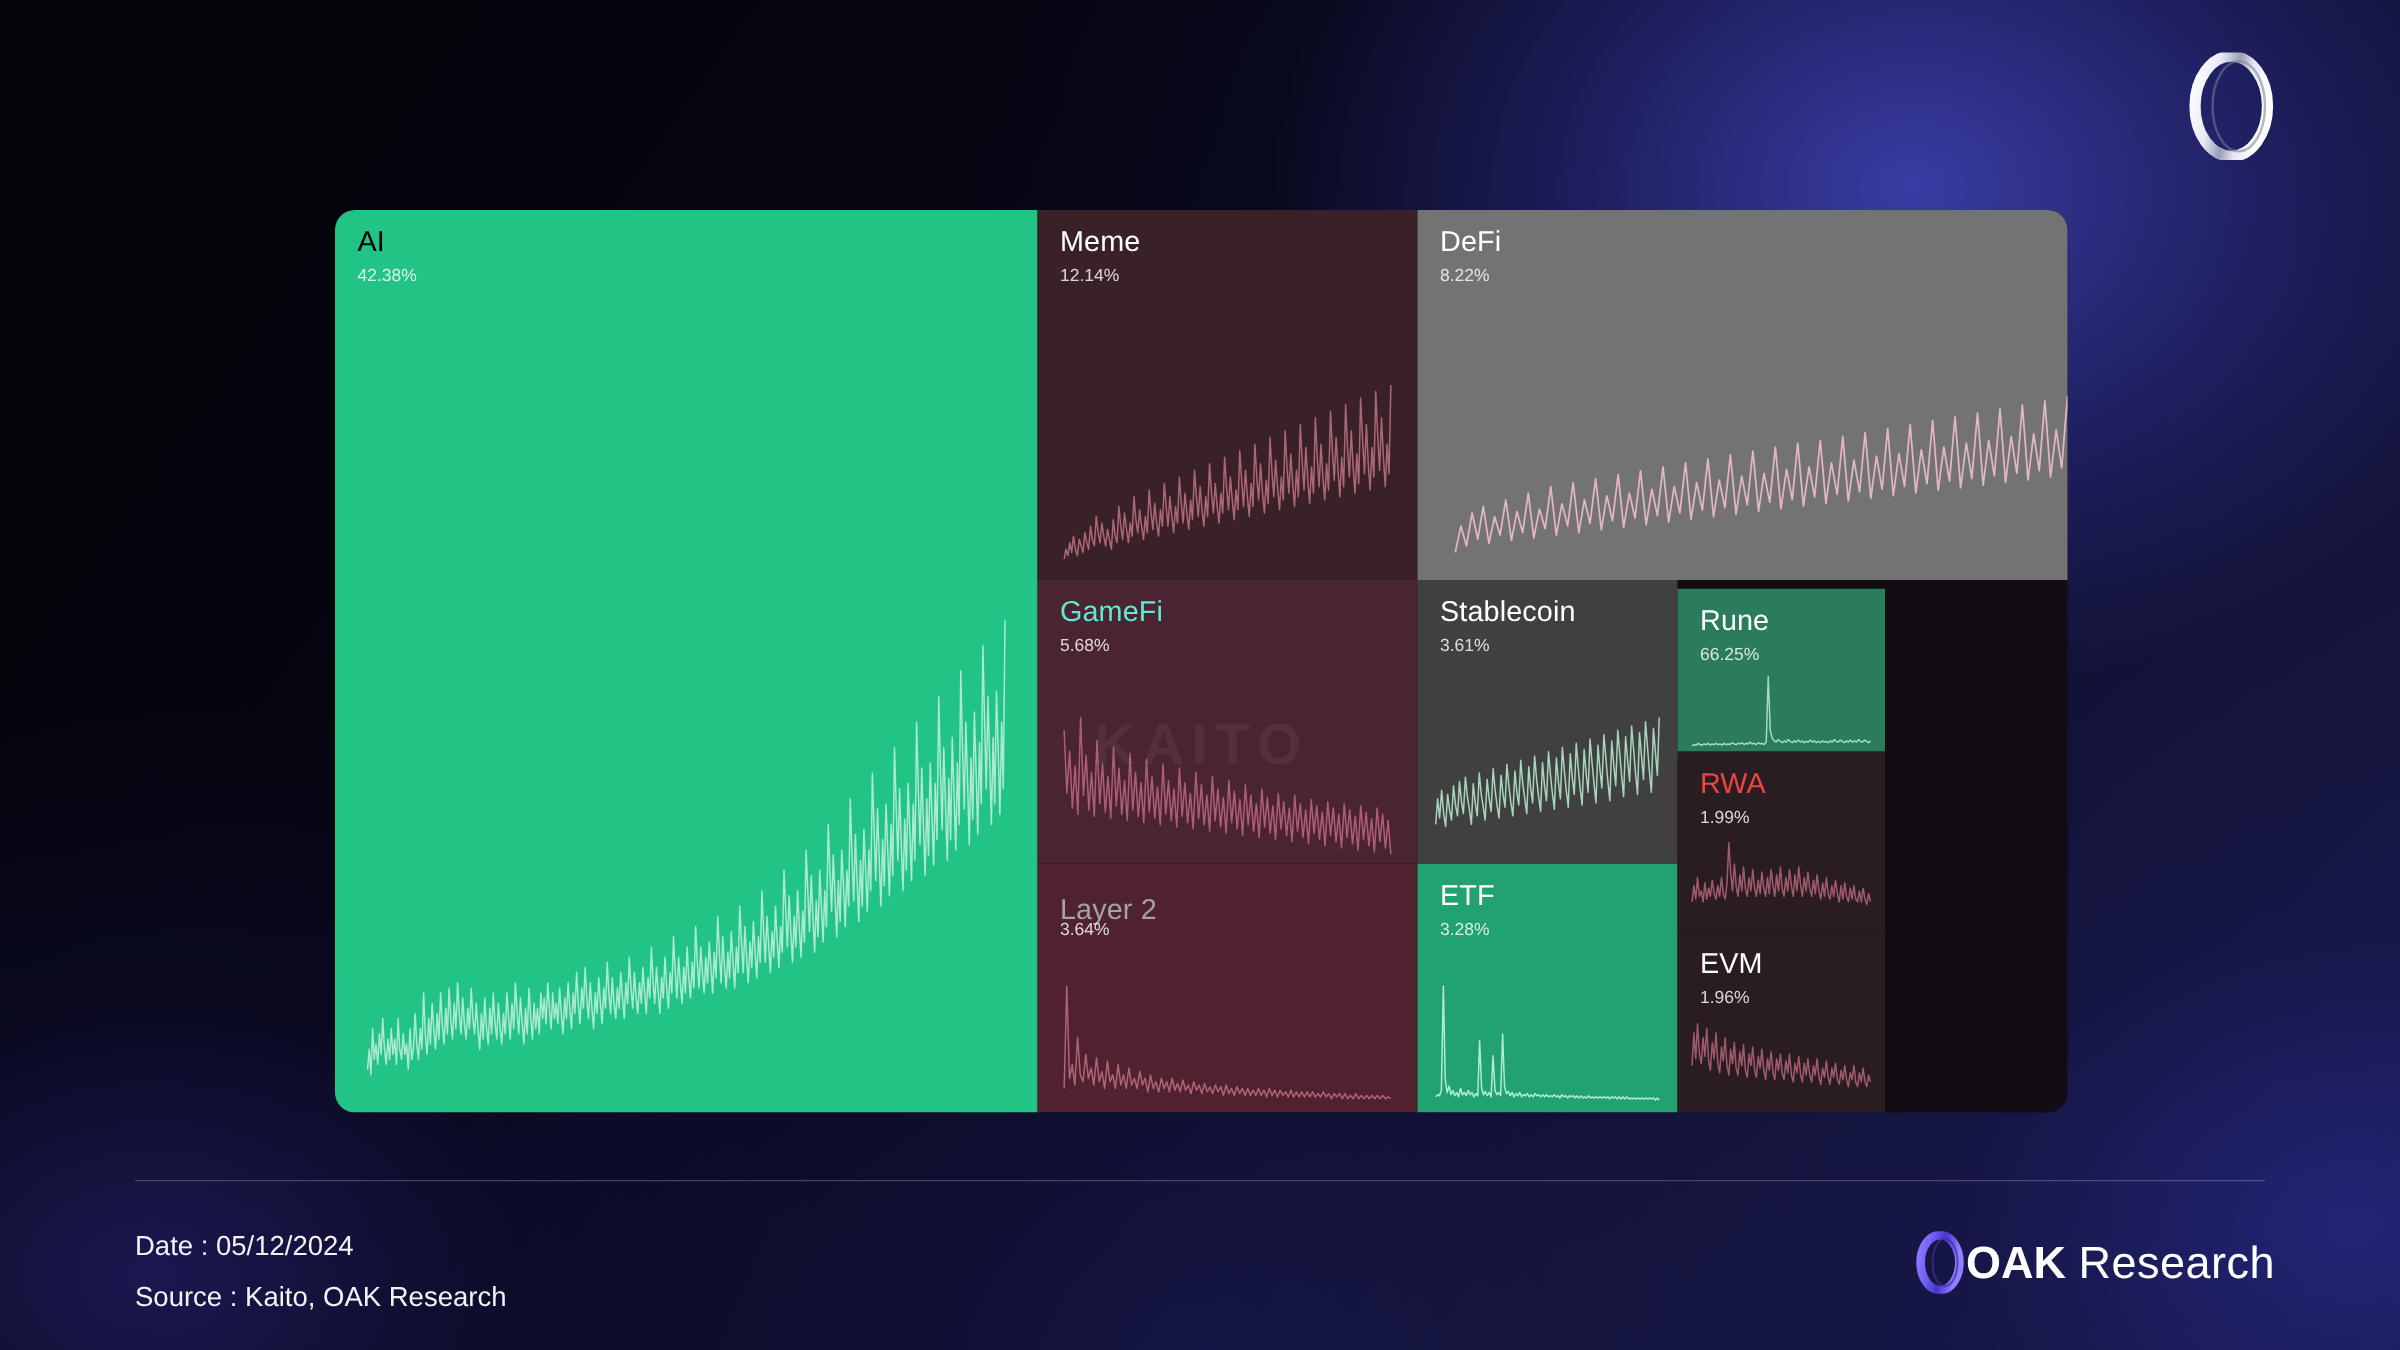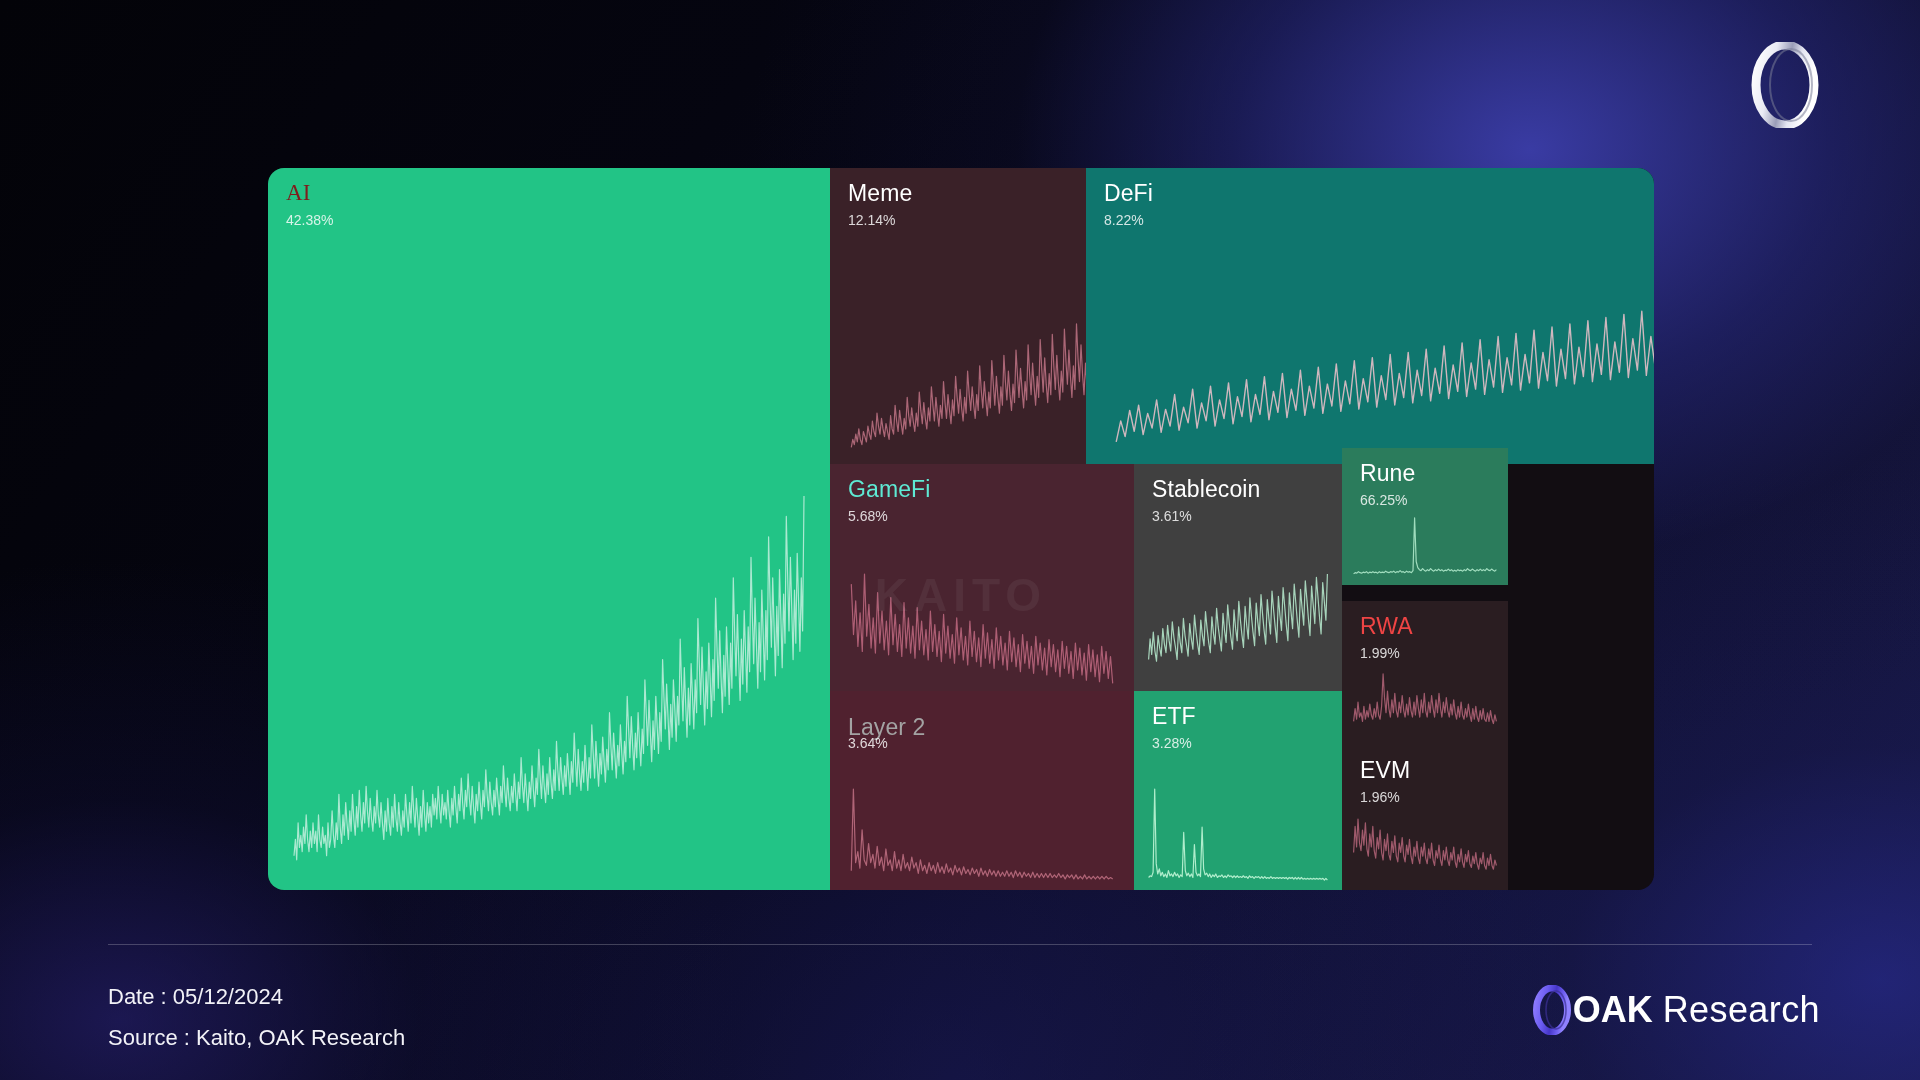--- a/index.html
+++ b/index.html
@@ -180,31 +180,31 @@
       <ellipse cx="43" cy="43" rx="21" ry="36" fill="none" stroke="rgba(120,124,150,0.55)" stroke-width="2"></ellipse>
     </svg>
   </div>
 
   <div id="treemap">
 
   <div class="cell" style="left: 0px; top: 0px; width: 562px; height: 722px; background: rgb(34, 196, 134);">
         <svg class="spark" viewBox="0 0 562 404" preserveAspectRatio="none">
           <path d="M26.0 369.4 L27.4 353.1 L28.7 373.5 L30.1 336.7 L31.4 361.2 L32.8 349.0 L34.2 365.3 L35.5 340.8 L36.9 357.2 L38.2 328.6 L39.6 353.1 L41.0 365.3 L42.3 344.9 L43.7 361.2 L45.0 336.7 L46.4 357.2 L47.8 344.9 L49.1 365.3 L50.5 328.6 L51.8 353.1 L53.2 361.2 L54.6 340.8 L55.9 357.2 L57.3 349.0 L58.6 369.4 L60.0 336.7 L61.4 361.2 L62.7 353.1 L64.1 324.5 L65.4 349.0 L66.8 361.2 L68.2 336.7 L69.5 353.1 L70.9 308.1 L72.2 340.8 L73.6 357.2 L75.0 328.6 L76.3 349.0 L77.7 316.3 L79.0 336.7 L80.4 353.1 L81.8 324.5 L83.1 344.9 L84.5 308.1 L85.8 332.7 L87.2 349.0 L88.6 320.4 L89.9 340.8 L91.3 304.1 L92.6 328.6 L94.0 344.9 L95.4 316.3 L96.7 336.7 L98.1 300.0 L99.4 324.5 L100.8 340.8 L102.2 312.2 L103.5 332.7 L104.9 344.9 L106.2 320.4 L107.6 336.7 L109.0 304.1 L110.3 328.6 L111.7 340.8 L113.0 316.3 L114.4 336.7 L115.8 353.1 L117.1 324.5 L118.5 344.9 L119.8 312.2 L121.2 336.7 L122.6 349.0 L123.9 320.4 L125.3 340.8 L126.6 308.1 L128.0 332.7 L129.4 344.9 L130.7 316.3 L132.1 336.7 L133.4 349.0 L134.8 324.5 L136.2 340.8 L137.5 308.1 L138.9 328.6 L140.2 344.9 L141.6 316.3 L143.0 336.7 L144.3 300.0 L145.7 324.5 L147.0 340.8 L148.4 312.2 L149.8 332.7 L151.1 349.0 L152.5 320.4 L153.8 340.8 L155.2 304.1 L156.6 328.6 L157.9 344.9 L159.3 316.3 L160.6 336.7 L162.0 320.4 L163.4 340.8 L164.7 308.1 L166.1 328.6 L167.4 312.2 L168.8 332.7 L170.2 300.0 L171.5 320.4 L172.9 336.7 L174.2 308.1 L175.6 328.6 L177.0 316.3 L178.3 332.7 L179.7 304.1 L181.0 324.5 L182.4 340.8 L183.8 312.2 L185.1 328.6 L186.5 300.0 L187.8 320.4 L189.2 336.7 L190.6 308.1 L191.9 324.5 L193.3 291.8 L194.6 316.3 L196.0 332.7 L197.4 304.1 L198.7 320.4 L200.1 287.7 L201.4 312.2 L202.8 328.6 L204.2 300.0 L205.5 320.4 L206.9 336.7 L208.2 308.1 L209.6 324.5 L211.0 295.9 L212.3 316.3 L213.7 332.7 L215.0 304.1 L216.4 320.4 L217.8 283.6 L219.1 308.1 L220.5 324.5 L221.8 295.9 L223.2 316.3 L224.6 328.6 L225.9 304.1 L227.3 320.4 L228.6 291.8 L230.0 312.2 L231.4 328.6 L232.7 300.0 L234.1 316.3 L235.4 279.6 L236.8 304.1 L238.2 320.4 L239.5 291.8 L240.9 312.2 L242.2 324.5 L243.6 300.0 L245.0 316.3 L246.3 287.7 L247.7 308.1 L249.0 324.5 L250.4 295.9 L251.8 312.2 L253.1 271.4 L254.5 300.0 L255.8 316.3 L257.2 287.7 L258.6 308.1 L259.9 324.5 L261.3 295.9 L262.6 312.2 L264.0 279.6 L265.4 304.1 L266.7 320.4 L268.1 291.8 L269.4 308.1 L270.8 263.2 L272.2 291.8 L273.5 312.2 L274.9 279.6 L276.2 300.0 L277.6 316.3 L279.0 287.7 L280.3 308.1 L281.7 271.4 L283.0 295.9 L284.4 312.2 L285.8 283.6 L287.1 304.1 L288.5 255.1 L289.8 283.6 L291.2 304.1 L292.6 271.4 L293.9 291.8 L295.3 308.1 L296.6 279.6 L298.0 300.0 L299.4 267.3 L300.7 287.7 L302.1 308.1 L303.4 275.5 L304.8 295.9 L306.2 246.9 L307.5 275.5 L308.9 300.0 L310.2 263.2 L311.6 287.7 L313.0 304.1 L314.3 275.5 L315.7 295.9 L317.0 259.1 L318.4 283.6 L319.8 304.1 L321.1 271.4 L322.5 291.8 L323.8 238.7 L325.2 267.3 L326.6 291.8 L327.9 255.1 L329.3 279.6 L330.6 300.0 L332.0 267.3 L333.4 287.7 L334.7 251.0 L336.1 275.5 L337.4 295.9 L338.8 263.2 L340.2 283.6 L341.5 226.5 L342.9 259.1 L344.2 283.6 L345.6 246.9 L347.0 271.4 L348.3 291.8 L349.7 259.1 L351.0 279.6 L352.4 238.7 L353.8 267.3 L355.1 287.7 L356.5 255.1 L357.8 275.5 L359.2 210.1 L360.6 242.8 L361.9 271.4 L363.3 230.5 L364.6 259.1 L366.0 283.6 L367.4 246.9 L368.7 271.4 L370.1 226.5 L371.4 255.1 L372.8 279.6 L374.2 242.8 L375.5 267.3 L376.9 193.8 L378.2 226.5 L379.6 259.1 L381.0 214.2 L382.3 246.9 L383.7 275.5 L385.0 234.6 L386.4 263.2 L387.8 210.1 L389.1 238.7 L390.5 267.3 L391.8 226.5 L393.2 255.1 L394.6 173.4 L395.9 210.1 L397.3 242.8 L398.6 197.9 L400.0 230.5 L401.4 263.2 L402.7 218.3 L404.1 251.0 L405.4 193.8 L406.8 222.4 L408.2 255.1 L409.5 210.1 L410.9 238.7 L412.2 152.9 L413.6 197.9 L415.0 234.6 L416.3 181.5 L417.7 218.3 L419.0 251.0 L420.4 202.0 L421.8 238.7 L423.1 177.5 L424.5 210.1 L425.8 242.8 L427.2 193.8 L428.6 226.5 L429.9 132.5 L431.3 177.5 L432.6 218.3 L434.0 161.1 L435.4 202.0 L436.7 238.7 L438.1 185.6 L439.4 222.4 L440.8 157.0 L442.2 193.8 L443.5 230.5 L444.9 173.4 L446.2 214.2 L447.6 112.1 L449.0 161.1 L450.3 202.0 L451.7 144.8 L453.0 189.7 L454.4 226.5 L455.8 169.3 L457.1 210.1 L458.5 140.7 L459.8 177.5 L461.2 218.3 L462.6 157.0 L463.9 202.0 L465.3 91.7 L466.6 144.8 L468.0 189.7 L469.4 128.4 L470.7 173.4 L472.1 214.2 L473.4 152.9 L474.8 197.9 L476.2 124.4 L477.5 165.2 L478.9 206.0 L480.2 140.7 L481.6 185.6 L483.0 71.3 L484.3 128.4 L485.7 177.5 L487.0 112.1 L488.4 157.0 L489.8 202.0 L491.1 136.6 L492.5 185.6 L493.8 103.9 L495.2 148.9 L496.6 193.8 L497.9 124.4 L499.3 173.4 L500.6 50.8 L502.0 112.1 L503.4 161.1 L504.7 91.7 L506.1 140.7 L507.4 189.7 L508.8 120.3 L510.2 169.3 L511.5 83.5 L512.9 132.5 L514.2 181.5 L515.6 108.0 L517.0 157.0 L518.3 30.4 L519.7 91.7 L521.0 144.8 L522.4 71.3 L523.8 124.4 L525.1 173.4 L526.5 103.9 L527.8 157.0 L529.2 67.2 L530.6 116.2 L531.9 165.2 L533.3 91.7 L534.6 144.8 L536.0 10.0" fill="none" stroke="rgba(255,255,255,0.62)" stroke-width="1.2" stroke-linejoin="round"></path>
         </svg>
-        <div class="cell-label" style="color: #7f1d1d; font-family: Liberation Serif, serif;">AI</div>
+        <div class="cell-label" style="color: #000000;">AI</div>
         <div class="cell-value">42.38%</div>
       </div>
       <div class="cell" style="left: 562px; top: 0px; width: 304px; height: 296px; background: rgb(58, 33, 40);">
         <svg class="spark" viewBox="0 0 304 166" preserveAspectRatio="none">
           <path d="M21.3 149.5 L22.8 141.6 L24.3 146.8 L25.8 136.3 L27.3 144.2 L28.8 131.1 L30.3 141.6 L31.9 146.8 L33.4 133.7 L34.9 138.9 L36.4 144.2 L37.9 128.4 L39.4 136.3 L40.9 141.6 L42.4 123.2 L43.9 133.7 L45.5 138.9 L47.0 115.3 L48.5 128.4 L50.0 136.3 L51.5 120.5 L53.0 131.1 L54.5 138.9 L56.0 125.8 L57.5 133.7 L59.1 141.6 L60.6 117.9 L62.1 131.1 L63.6 136.3 L65.1 107.4 L66.6 123.2 L68.1 133.7 L69.6 112.6 L71.2 125.8 L72.7 136.3 L74.2 120.5 L75.7 131.1 L77.2 99.5 L78.7 117.9 L80.2 128.4 L81.7 110.0 L83.2 123.2 L84.8 133.7 L86.3 115.3 L87.8 128.4 L89.3 94.2 L90.8 112.6 L92.3 125.8 L93.8 104.7 L95.3 120.5 L96.8 131.1 L98.4 110.0 L99.9 123.2 L101.4 88.9 L102.9 107.4 L104.4 123.2 L105.9 99.5 L107.4 115.3 L108.9 128.4 L110.4 107.4 L112.0 120.5 L113.5 83.7 L115.0 104.7 L116.5 120.5 L118.0 96.8 L119.5 112.6 L121.0 125.8 L122.5 102.1 L124.0 117.9 L125.6 78.4 L127.1 99.5 L128.6 115.3 L130.1 91.6 L131.6 110.0 L133.1 123.2 L134.6 99.5 L136.1 115.3 L137.6 73.2 L139.2 96.8 L140.7 112.6 L142.2 88.9 L143.7 107.4 L145.2 120.5 L146.7 96.8 L148.2 112.6 L149.7 67.9 L151.2 91.6 L152.8 110.0 L154.3 83.7 L155.8 102.1 L157.3 117.9 L158.8 94.2 L160.3 110.0 L161.8 62.6 L163.3 86.3 L164.8 107.4 L166.4 78.4 L167.9 99.5 L169.4 115.3 L170.9 88.9 L172.4 107.4 L173.9 57.4 L175.4 83.7 L176.9 102.1 L178.4 73.2 L180.0 96.8 L181.5 112.6 L183.0 86.3 L184.5 104.7 L186.0 52.1 L187.5 78.4 L189.0 99.5 L190.5 70.5 L192.0 91.6 L193.6 110.0 L195.1 83.7 L196.6 102.1 L198.1 46.8 L199.6 75.8 L201.1 96.8 L202.6 65.3 L204.1 88.9 L205.6 107.4 L207.2 78.4 L208.7 99.5 L210.2 41.6 L211.7 70.5 L213.2 94.2 L214.7 60.0 L216.2 86.3 L217.7 104.7 L219.2 75.8 L220.8 96.8 L222.3 36.3 L223.8 67.9 L225.3 91.6 L226.8 57.4 L228.3 83.7 L229.8 102.1 L231.3 73.2 L232.8 94.2 L234.4 31.1 L235.9 62.6 L237.4 86.3 L238.9 52.1 L240.4 78.4 L241.9 99.5 L243.4 67.9 L244.9 91.6 L246.5 25.8 L248.0 60.0 L249.5 83.7 L251.0 46.8 L252.5 75.8 L254.0 96.8 L255.5 65.3 L257.0 88.9 L258.5 20.5 L260.1 54.7 L261.6 81.1 L263.1 41.6 L264.6 73.2 L266.1 94.2 L267.6 60.0 L269.1 83.7 L270.6 15.3 L272.1 49.5 L273.7 78.4 L275.2 36.3 L276.7 67.9 L278.2 91.6 L279.7 57.4 L281.2 81.1 L282.7 10.0" fill="none" stroke="rgba(216,130,150,0.72)" stroke-width="1.2" stroke-linejoin="round"></path>
         </svg>
         <div class="cell-label" style="color: rgb(255, 255, 255);">Meme</div>
         <div class="cell-value">12.14%</div>
       </div>
-      <div class="cell" style="left: 818px; top: 0px; width: 604px; height: 296px; background: #0f766e;">
+      <div class="cell" style="left: 866px; top: 0px; width: 604px; height: 296px; background: #737373;">
         <svg class="spark" viewBox="0 0 520 166" preserveAspectRatio="none">
           <path d="M26.0 144.2 L29.9 123.0 L33.7 138.9 L37.6 112.5 L41.5 133.6 L45.3 107.2 L49.2 136.8 L53.1 115.6 L56.9 130.4 L60.8 101.9 L64.7 134.6 L68.5 111.4 L72.4 128.3 L76.3 96.6 L80.1 132.5 L84.0 109.3 L87.9 125.1 L91.8 91.3 L95.6 130.4 L99.5 105.1 L103.4 123.0 L107.2 88.2 L111.1 128.3 L115.0 101.9 L118.8 120.9 L122.7 85.0 L126.6 126.2 L130.4 98.7 L134.3 118.8 L138.2 81.8 L142.0 124.1 L145.9 96.6 L149.8 116.7 L153.6 78.7 L157.5 122.0 L161.4 93.5 L165.2 114.6 L169.1 75.5 L173.0 119.9 L176.8 91.3 L180.7 112.5 L184.6 72.3 L188.4 117.7 L192.3 88.2 L196.2 110.4 L200.0 69.2 L203.9 115.6 L207.8 86.1 L211.7 108.2 L215.5 66.0 L219.4 113.5 L223.3 82.9 L227.1 106.1 L231.0 62.8 L234.9 111.4 L238.7 80.8 L242.6 104.0 L246.5 59.6 L250.3 109.3 L254.2 77.6 L258.1 101.9 L261.9 56.5 L265.8 107.2 L269.7 75.5 L273.5 99.8 L277.4 54.4 L281.3 105.1 L285.1 72.3 L289.0 97.7 L292.9 51.2 L296.7 103.0 L300.6 70.2 L304.5 95.6 L308.3 48.0 L312.2 100.8 L316.1 67.0 L320.0 93.5 L323.8 44.9 L327.7 98.7 L331.6 64.9 L335.4 91.3 L339.3 41.7 L343.2 96.6 L347.0 61.8 L350.9 89.2 L354.8 38.5 L358.6 94.5 L362.5 59.6 L366.4 87.1 L370.2 35.4 L374.1 92.4 L378.0 56.5 L381.8 85.0 L385.7 32.2 L389.6 90.3 L393.4 54.4 L397.3 82.9 L401.2 29.0 L405.0 88.2 L408.9 51.2 L412.8 80.8 L416.6 25.8 L420.5 86.1 L424.4 49.1 L428.2 78.7 L432.1 22.7 L436.0 83.9 L439.9 45.9 L443.7 76.5 L447.6 19.5 L451.5 81.8 L455.3 43.8 L459.2 74.4 L463.1 16.3 L466.9 79.7 L470.8 40.6 L474.7 72.3 L478.5 13.2 L482.4 77.6 L486.3 38.5 L490.1 70.2 L494.0 10.0" fill="none" stroke="rgba(255,200,210,0.80)" stroke-width="1.2" stroke-linejoin="round"></path>
         </svg>
         <div class="cell-label" style="color: rgb(255, 255, 255);">DeFi</div>
         <div class="cell-value">8.22%</div>
       </div>
       <div class="cell" style="left: 562px; top: 296px; width: 304px; height: 227px; background: rgb(74, 36, 48);">
         <svg class="spark" viewBox="0 0 304 127" preserveAspectRatio="none">
           <path d="M21.3 20.1 L23.5 70.5 L25.7 36.9 L27.9 82.3 L30.1 48.7 L32.3 87.4 L34.5 10.0 L36.7 72.2 L38.9 40.3 L41.1 84.0 L43.2 53.7 L45.4 89.0 L47.6 28.5 L49.8 79.0 L52.0 47.0 L54.2 85.7 L56.4 57.1 L58.6 90.7 L60.8 33.5 L63.0 80.6 L65.2 50.4 L67.4 87.4 L69.6 60.5 L71.8 92.4 L74.0 38.6 L76.2 84.0 L78.4 53.7 L80.6 89.0 L82.8 62.1 L85.0 94.1 L87.2 43.6 L89.4 85.7 L91.6 57.1 L93.8 90.7 L96.0 65.5 L98.2 95.8 L100.4 47.0 L102.6 87.4 L104.8 60.5 L107.0 92.4 L109.2 67.2 L111.4 97.5 L113.6 50.4 L115.7 89.0 L117.9 62.1 L120.1 94.1 L122.3 70.5 L124.5 99.1 L126.7 53.7 L128.9 90.7 L131.1 63.8 L133.3 95.8 L135.5 72.2 L137.7 100.8 L139.9 57.1 L142.1 92.4 L144.3 67.2 L146.5 97.5 L148.7 73.9 L150.9 102.5 L153.1 60.5 L155.3 94.1 L157.5 68.9 L159.7 99.1 L161.9 75.6 L164.1 104.2 L166.3 63.8 L168.5 95.8 L170.7 72.2 L172.9 100.8 L175.1 79.0 L177.3 105.9 L179.5 67.2 L181.7 97.5 L183.9 73.9 L186.1 102.5 L188.3 80.6 L190.4 107.5 L192.6 70.5 L194.8 99.1 L197.0 77.3 L199.2 104.2 L201.4 82.3 L203.6 109.2 L205.8 72.2 L208.0 100.8 L210.2 79.0 L212.4 105.9 L214.6 84.0 L216.8 110.9 L219.0 75.6 L221.2 102.5 L223.4 80.6 L225.6 107.5 L227.8 85.7 L230.0 112.6 L232.2 77.3 L234.4 104.2 L236.6 82.3 L238.8 109.2 L241.0 87.4 L243.2 114.3 L245.4 79.0 L247.6 105.9 L249.8 84.0 L252.0 110.9 L254.2 89.0 L256.4 116.0 L258.6 80.6 L260.8 107.5 L262.9 85.7 L265.1 112.6 L267.3 90.7 L269.5 117.6 L271.7 82.3 L273.9 109.2 L276.1 87.4 L278.3 114.3 L280.5 92.4 L282.7 119.3" fill="none" stroke="rgba(216,120,145,0.70)" stroke-width="1.2" stroke-linejoin="round"></path>
         </svg>
@@ -225,21 +225,21 @@
         <div class="cell-label" style="color: rgb(255, 255, 255);">Stablecoin</div>
         <div class="cell-value">3.61%</div>
       </div>
       <div class="cell" style="left: 866px; top: 523px; width: 208px; height: 199px; background: rgb(34, 162, 113);">
         <svg class="spark" viewBox="0 0 208 111" preserveAspectRatio="none">
           <path d="M14.6 98.1 L16.1 96.4 L17.6 97.2 L19.1 92.9 L20.7 10.0 L22.2 84.3 L23.7 94.6 L25.3 89.5 L26.8 96.4 L28.3 92.9 L29.8 97.2 L31.4 94.6 L32.9 98.1 L34.4 91.2 L36.0 96.4 L37.5 94.6 L39.0 97.2 L40.6 92.9 L42.1 96.4 L43.6 94.6 L45.1 98.1 L46.7 95.5 L48.2 97.2 L49.7 53.2 L51.3 91.2 L52.8 96.4 L54.3 93.8 L55.8 97.2 L57.4 94.6 L58.9 98.1 L60.4 65.3 L62.0 92.9 L63.5 96.4 L65.0 94.6 L66.5 97.2 L68.1 48.0 L69.6 89.5 L71.1 95.5 L72.7 93.8 L74.2 97.2 L75.7 94.6 L77.2 98.1 L78.8 95.5 L80.3 97.2 L81.8 94.6 L83.4 98.1 L84.9 96.4 L86.4 97.2 L87.9 95.5 L89.5 98.1 L91.0 96.4 L92.5 98.1 L94.1 95.5 L95.6 97.2 L97.1 96.4 L98.6 98.1 L100.2 96.4 L101.7 98.1 L103.2 96.4 L104.8 98.1 L106.3 97.2 L107.8 98.1 L109.4 96.4 L110.9 98.1 L112.4 97.2 L113.9 99.0 L115.5 96.4 L117.0 98.1 L118.5 97.2 L120.1 99.0 L121.6 97.2 L123.1 98.1 L124.6 97.2 L126.2 99.0 L127.7 97.2 L129.2 99.0 L130.8 97.2 L132.3 99.0 L133.8 98.1 L135.3 99.0 L136.9 97.2 L138.4 99.0 L139.9 98.1 L141.5 99.0 L143.0 98.1 L144.5 99.0 L146.0 98.1 L147.6 99.0 L149.1 98.1 L150.6 99.0 L152.2 98.1 L153.7 99.8 L155.2 98.1 L156.7 99.0 L158.3 98.1 L159.8 99.8 L161.3 98.1 L162.9 99.8 L164.4 98.1 L165.9 99.8 L167.4 98.1 L169.0 99.8 L170.5 99.0 L172.0 99.8 L173.6 99.0 L175.1 99.8 L176.6 99.0 L178.2 99.8 L179.7 99.0 L181.2 99.8 L182.7 99.0 L184.3 99.8 L185.8 99.0 L187.3 99.8 L188.9 99.0 L190.4 100.7 L191.9 99.0 L193.4 100.7" fill="none" stroke="rgba(200,250,220,0.85)" stroke-width="1.2" stroke-linejoin="round"></path>
         </svg>
         <div class="cell-label" style="color: rgb(255, 255, 255);">ETF</div>
         <div class="cell-value">3.28%</div>
       </div>
-      <div class="cell" style="left: 1074px; top: 280px; width: 166px; height: 137px; background: rgb(43, 124, 92);">
+      <div class="cell" style="left: 1074px; top: 303px; width: 166px; height: 137px; background: rgb(43, 124, 92);">
         <svg class="spark" viewBox="0 0 166 77" preserveAspectRatio="none">
           <path d="M11.6 65.9 L13.2 64.9 L14.8 65.4 L16.4 63.9 L18.0 64.9 L19.6 65.4 L21.2 64.4 L22.8 64.9 L24.5 63.9 L26.1 65.4 L27.7 64.4 L29.3 64.9 L30.9 63.9 L32.5 64.9 L34.1 64.4 L35.7 65.4 L37.3 63.9 L38.9 64.9 L40.5 64.4 L42.1 64.9 L43.7 63.4 L45.3 64.4 L46.9 64.9 L48.5 63.9 L50.1 64.4 L51.7 63.4 L53.3 64.9 L54.9 63.9 L56.5 64.4 L58.1 62.9 L59.7 64.4 L61.3 63.9 L62.9 64.9 L64.6 63.4 L66.2 64.4 L67.8 63.9 L69.4 64.9 L71.0 62.9 L72.6 10.0 L74.2 53.7 L75.8 59.8 L77.4 61.9 L79.0 62.9 L80.6 60.8 L82.2 62.4 L83.8 63.4 L85.4 61.9 L87.0 62.9 L88.6 60.8 L90.2 62.4 L91.8 63.4 L93.4 61.9 L95.0 62.9 L96.6 61.3 L98.2 62.9 L99.8 61.9 L101.4 63.4 L103.1 62.4 L104.7 62.9 L106.3 61.3 L107.9 62.9 L109.5 61.9 L111.1 63.4 L112.7 62.4 L114.3 63.4 L115.9 61.9 L117.5 62.9 L119.1 62.4 L120.7 63.4 L122.3 61.9 L123.9 62.9 L125.5 60.8 L127.1 62.4 L128.7 62.9 L130.3 61.3 L131.9 62.4 L133.5 63.4 L135.1 61.9 L136.7 62.9 L138.3 61.3 L139.9 62.9 L141.5 61.9 L143.2 62.9 L144.8 60.8 L146.4 62.4 L148.0 62.9 L149.6 61.3 L151.2 62.4 L152.8 63.4 L154.4 61.9" fill="none" stroke="rgba(190,245,215,0.80)" stroke-width="1.2" stroke-linejoin="round"></path>
         </svg>
         <div class="cell-label" style="color: rgb(255, 255, 255);">Rune</div>
         <div class="cell-value">66.25%</div>
       </div>
       <div class="cell" style="left: 1074px; top: 433px; width: 166px; height: 144px; background: rgb(42, 29, 33);">
         <svg class="spark" viewBox="0 0 166 81" preserveAspectRatio="none">
           <path d="M11.6 57.7 L13.1 44.7 L14.6 55.5 L16.0 38.2 L17.5 53.3 L19.0 49.0 L20.5 57.7 L21.9 42.5 L23.4 55.5 L24.9 46.8 L26.3 53.3 L27.8 40.3 L29.3 51.2 L30.8 55.5 L32.2 44.7 L33.7 53.3 L35.2 38.2 L36.6 51.2 L38.1 55.5 L39.6 42.5 L41.1 10.0 L42.5 33.8 L44.0 49.0 L45.5 27.3 L46.9 44.7 L48.4 53.3 L49.9 36.0 L51.4 49.0 L52.8 29.5 L54.3 46.8 L55.8 53.3 L57.2 38.2 L58.7 49.0 L60.2 31.7 L61.7 46.8 L63.1 53.3 L64.6 40.3 L66.1 51.2 L67.5 33.8 L69.0 46.8 L70.5 53.3 L72.0 38.2 L73.4 51.2 L74.9 31.7 L76.4 44.7 L77.8 53.3 L79.3 36.0 L80.8 49.0 L82.3 29.5 L83.7 46.8 L85.2 53.3 L86.7 38.2 L88.2 49.0 L89.6 31.7 L91.1 44.7 L92.6 53.3 L94.0 36.0 L95.5 49.0 L97.0 29.5 L98.5 44.7 L99.9 53.3 L101.4 38.2 L102.9 49.0 L104.3 33.8 L105.8 46.8 L107.3 53.3 L108.8 40.3 L110.2 51.2 L111.7 36.0 L113.2 49.0 L114.6 55.5 L116.1 42.5 L117.6 53.3 L119.1 38.2 L120.5 51.2 L122.0 55.5 L123.5 44.7 L124.9 53.3 L126.4 40.3 L127.9 51.2 L129.4 57.7 L130.8 44.7 L132.3 55.5 L133.8 42.5 L135.2 53.3 L136.7 57.7 L138.2 46.8 L139.7 55.5 L141.1 44.7 L142.6 55.5 L144.1 57.7 L145.5 49.0 L147.0 57.7 L148.5 46.8 L150.0 55.5 L151.4 59.8 L152.9 51.2 L154.4 57.7" fill="none" stroke="rgba(216,120,145,0.68)" stroke-width="1.2" stroke-linejoin="round"></path>
         </svg>

